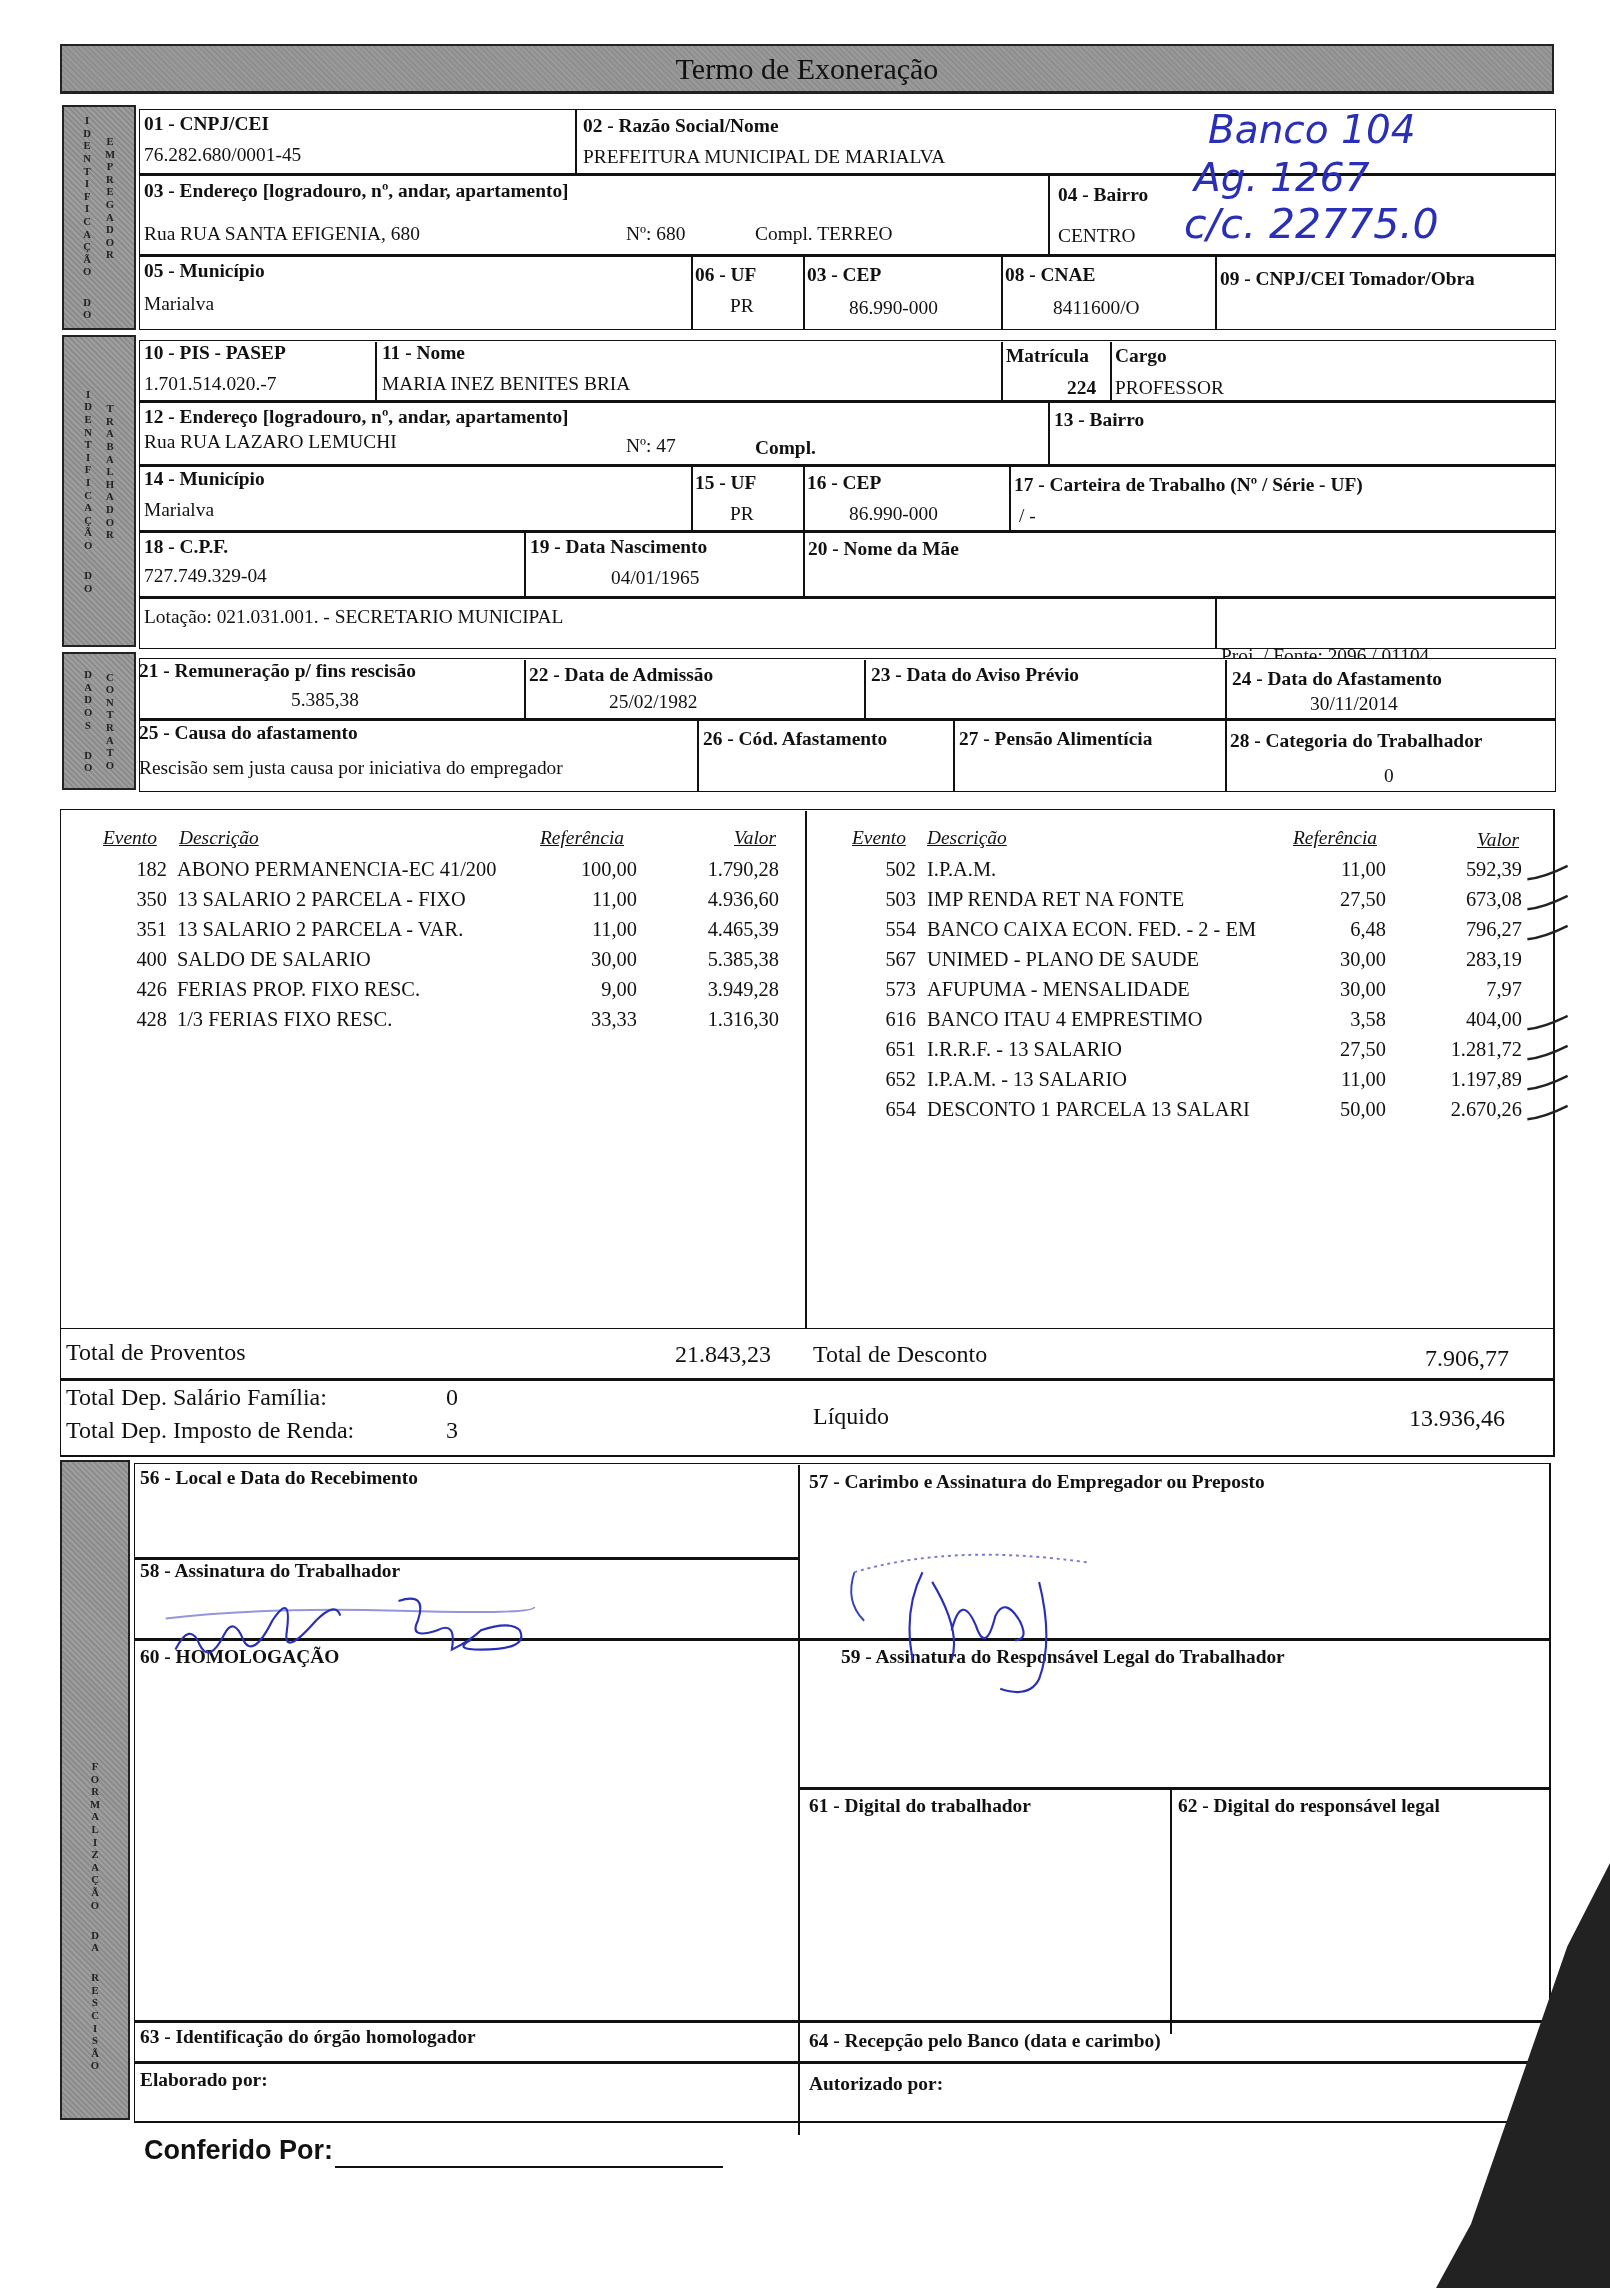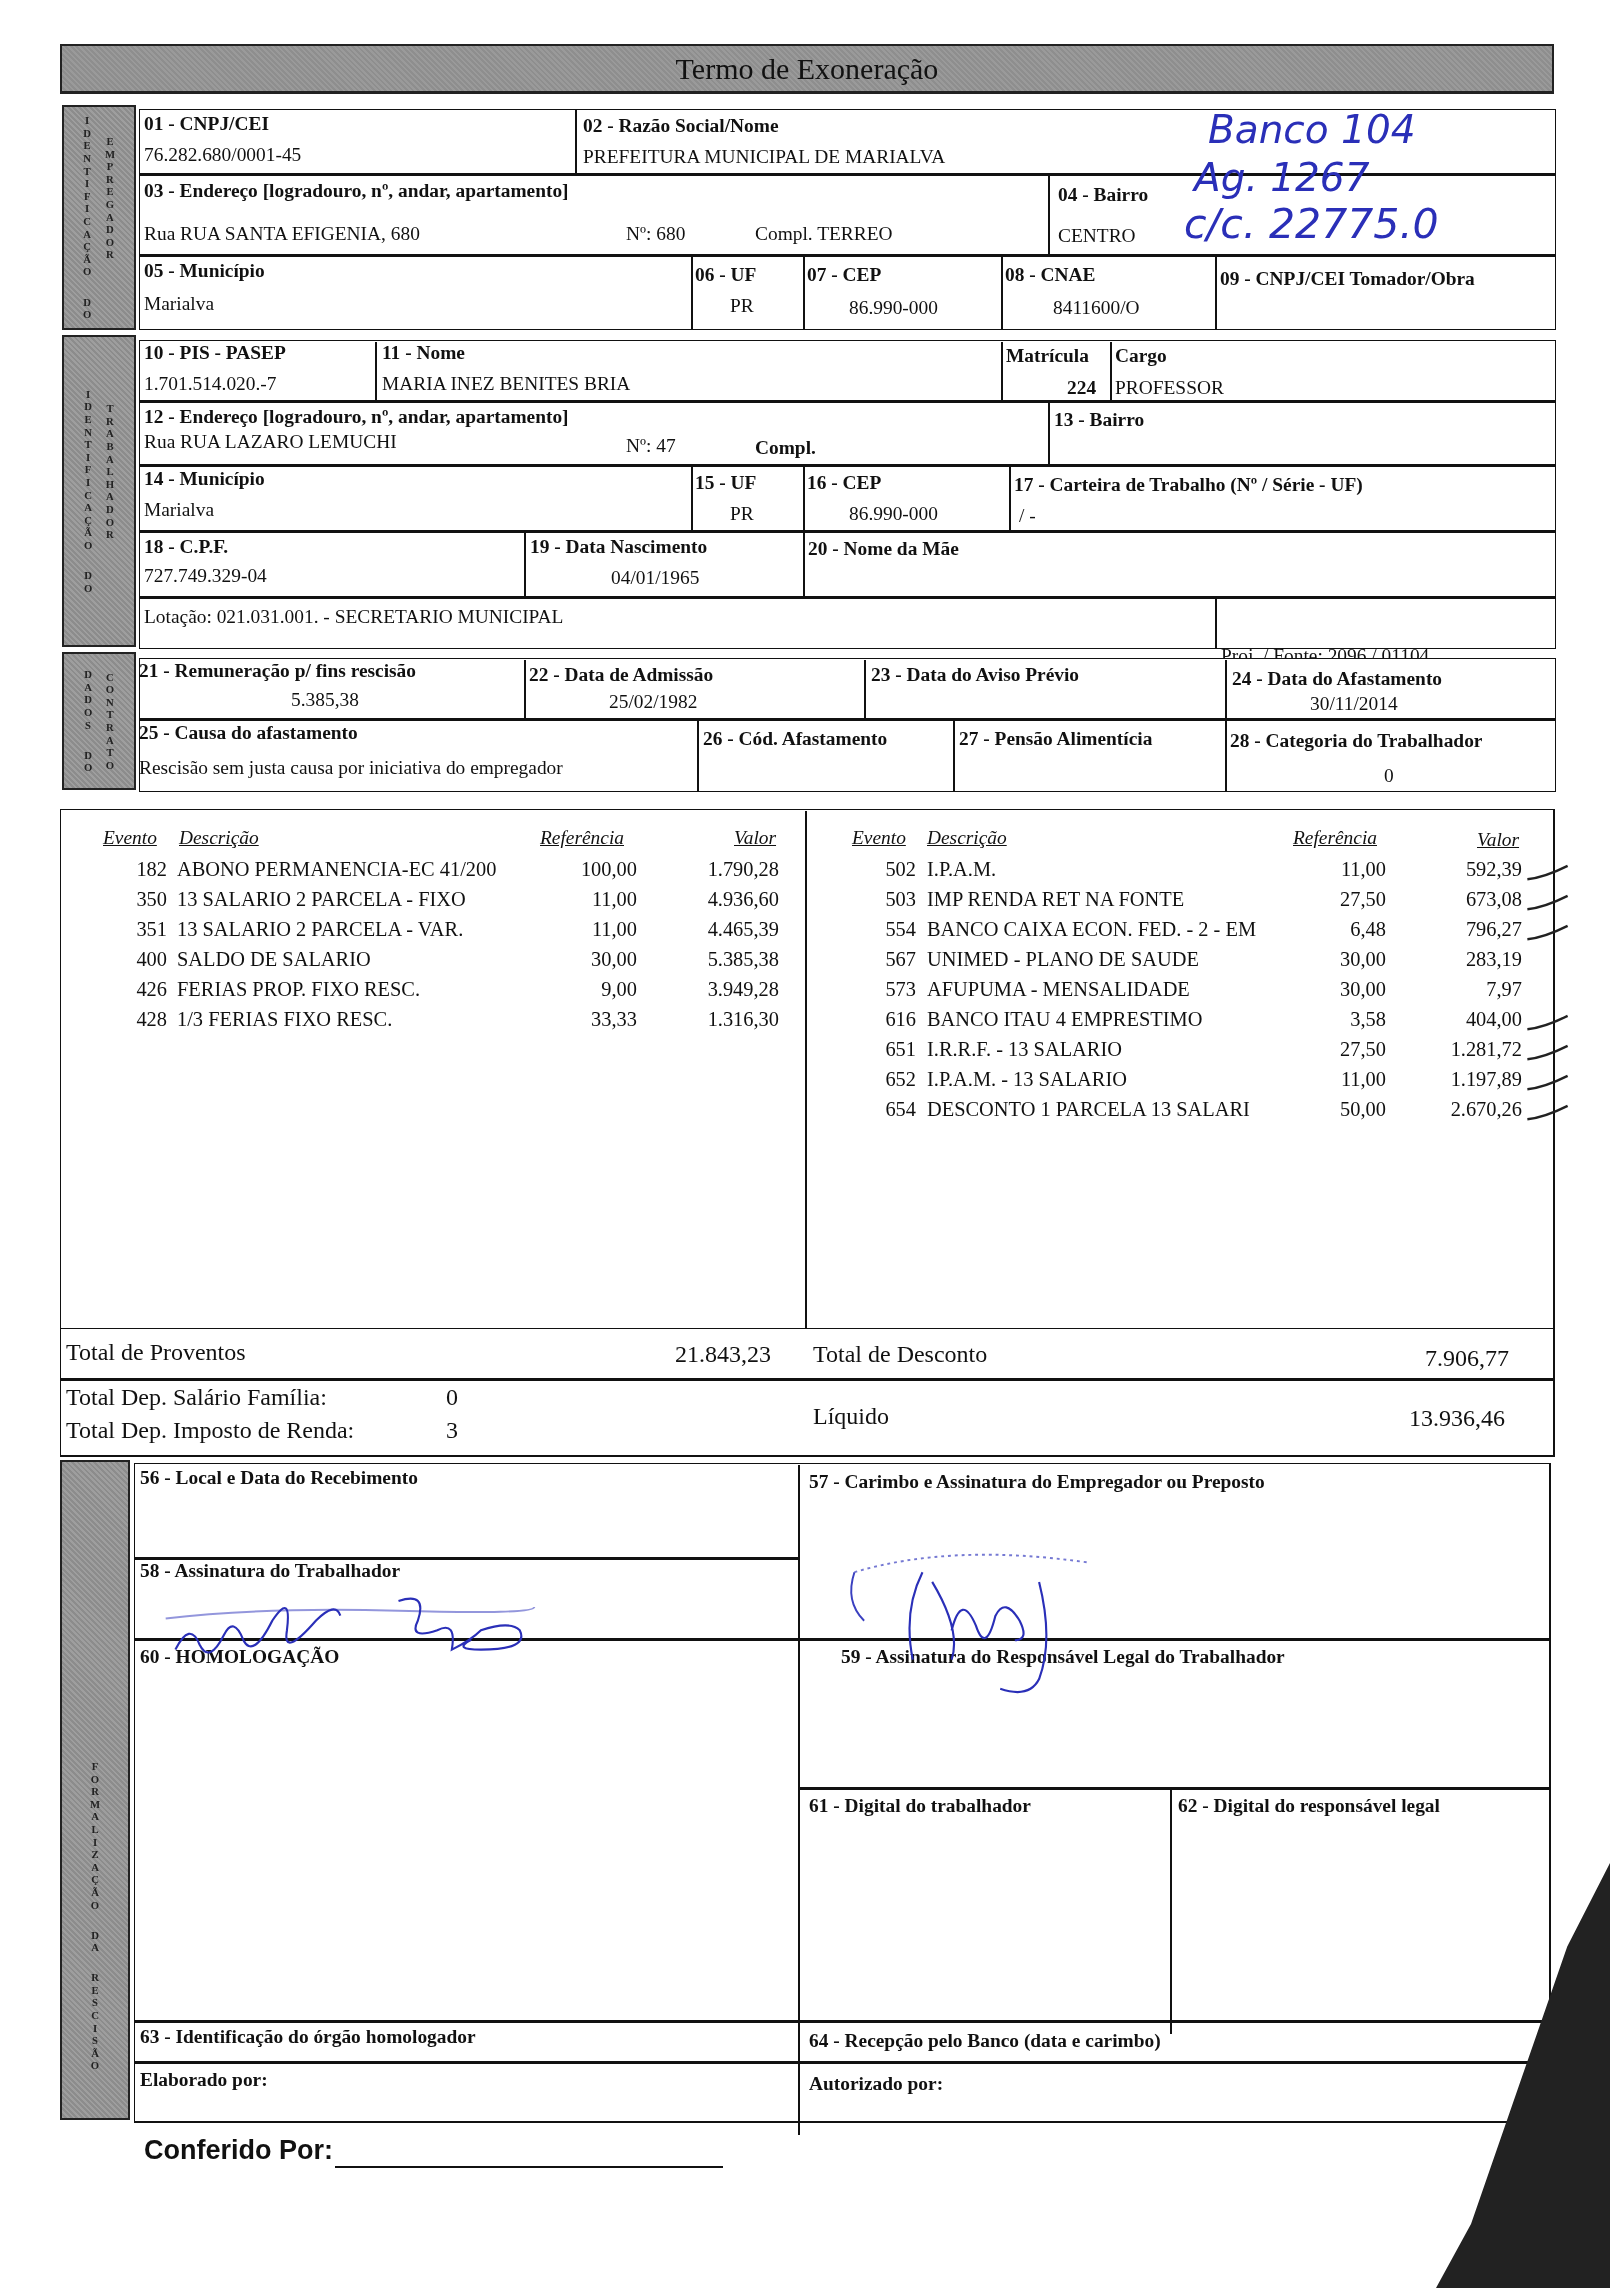--- a/index.html
+++ b/index.html
@@ -104,21 +104,21 @@
 <span class="val" style="left:144px;top:223px;">Rua RUA SANTA EFIGENIA, 680</span>
 <span class="val" style="left:626px;top:223px;">Nº: 680</span>
 <span class="val" style="left:755px;top:223px;">Compl. TERREO</span>
 <span class="lbl" style="left:1058px;top:184px;">04 - Bairro</span>
 <span class="val" style="left:1058px;top:225px;">CENTRO</span>
 
 <span class="lbl" style="left:144px;top:260px;">05 - Município</span>
 <span class="val" style="left:144px;top:293px;">Marialva</span>
 <span class="lbl" style="left:695px;top:264px;">06 - UF</span>
 <span class="val" style="left:730px;top:295px;">PR</span>
-<span class="lbl" style="left:807px;top:264px;">07 - CEP</span>
+<span class="lbl" style="left:807px;top:264px;">03 - CEP</span>
 <span class="val" style="left:849px;top:297px;">86.990-000</span>
 <span class="lbl" style="left:1005px;top:264px;">08 - CNAE</span>
 <span class="val" style="left:1053px;top:297px;">8411600/O</span>
 <span class="lbl" style="left:1220px;top:268px;">09 - CNPJ/CEI Tomador/Obra</span>
 
 <span class="hand" style="left:1208px;top:107px;font-size:39px;">Banco 104</span>
 <span class="hand" style="left:1194px;top:155px;font-size:39px;">Ag. 1267</span>
 <span class="hand" style="left:1184px;top:200px;font-size:41px;">c/c. 22775.0</span>
 
 <div class="abs side" style="left:62px;top:335px;width:74px;height:312px;">

